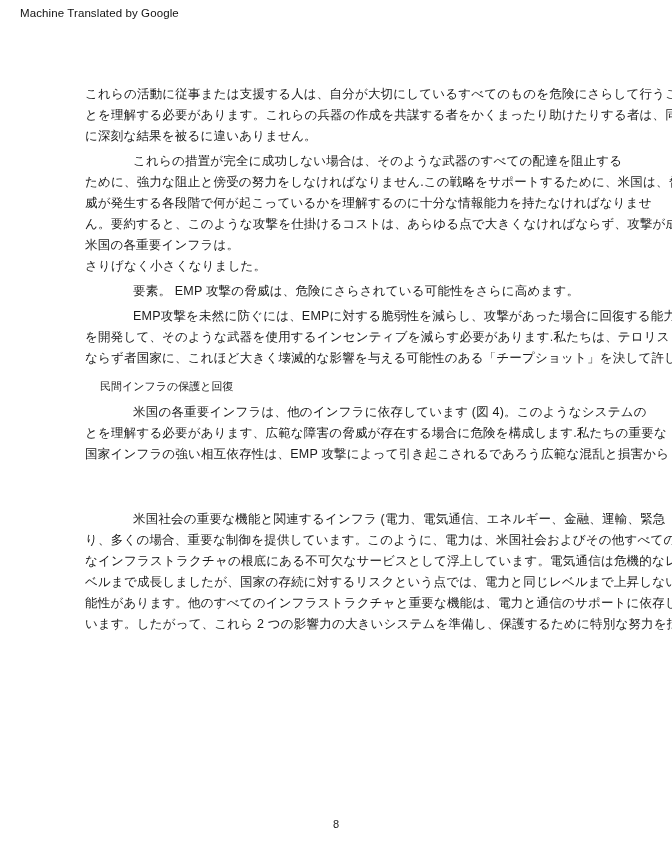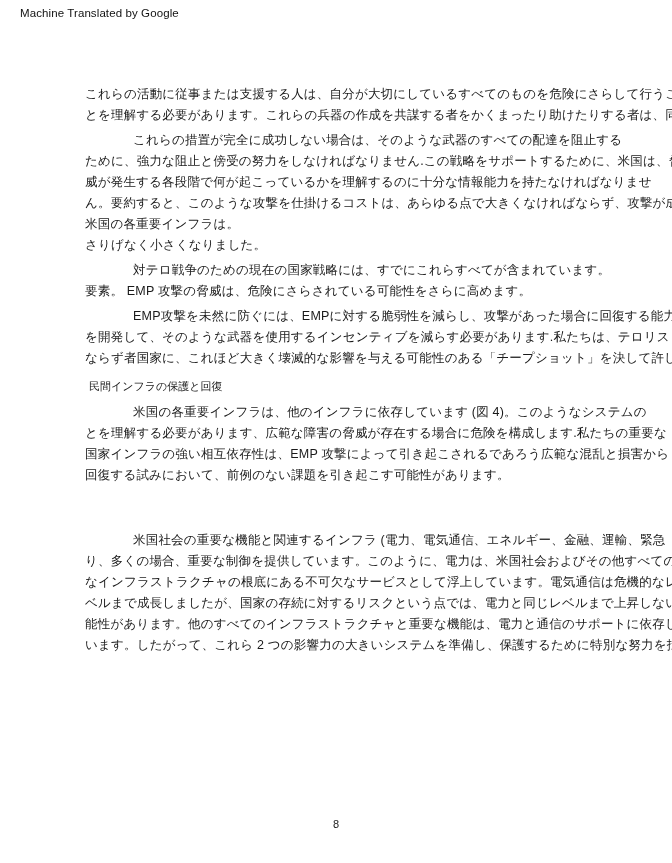--- a/index.html
+++ b/index.html
@@ -40,21 +40,21 @@
     line-height: 21px;
     height: 21px;
     letter-spacing: 0.2px;
   }
   .indent-first .line:first-child {
     padding-left: 48px;
   }
   .heading {
     font-size: 11px;
     line-height: 15px;
-    margin: 10px 0 8px 4px;
+    margin: 10px 0 8px 15px;
     color: #1a1a1a;
   }
   .para.big-gap {
     margin-top: 44px;
   }
   .page-number {
     position: absolute;
     top: 818px;
     left: 0;
     width: 100%;
@@ -66,46 +66,45 @@
 </head>
 <body>
 
 <div class="page">
   <div class="watermark">Machine Translated by Google</div>
 
   <div class="content">
     <div class="para">
         <div class="line">これらの活動に従事または支援する人は、自分が大切にしているすべてのものを危険にさらして行うこ</div>
         <div class="line">とを理解する必要があります。これらの兵器の作成を共謀する者をかくまったり助けたりする者は、同様</div>
+        <div class="line">に深刻な結果を被るに違いありません。</div>
       </div>
     <div class="para indent-first">
         <div class="line">これらの措置が完全に成功しない場合は、そのような武器のすべての配達を阻止する</div>
         <div class="line">ために、強力な阻止と傍受の努力をしなければなりません.この戦略をサポートするために、米国は、脅</div>
         <div class="line">威が発生する各段階で何が起こっているかを理解するのに十分な情報能力を持たなければなりませ</div>
         <div class="line">ん。要約すると、このような攻撃を仕掛けるコストは、あらゆる点で大きくなければならず、攻撃が成功</div>
         <div class="line">米国の各重要インフラは。</div>
         <div class="line">さりげなく小さくなりました。</div>
       </div>
     <div class="para indent-first">
-        <div class="line">対テロ戦争のための現在の国家戦略には、すでにこれらすべてが含まれています。</div>
         <div class="line">要素。 EMP 攻撃の脅威は、危険にさらされている可能性をさらに高めます。</div>
       </div>
     <div class="para indent-first">
         <div class="line">EMP攻撃を未然に防ぐには、EMPに対する脆弱性を減らし、攻撃があった場合に回復する能力</div>
         <div class="line">を開発して、そのような武器を使用するインセンティブを減らす必要があります.私たちは、テロリストや</div>
         <div class="line">ならず者国家に、これほど大きく壊滅的な影響を与える可能性のある「チープショット」を決して許し</div>
       </div>
 
     <div class="heading">民間インフラの保護と回復</div>
 
     <div class="para indent-first">
         <div class="line">米国の各重要インフラは、他のインフラに依存しています (図 4)。このようなシステムの</div>
         <div class="line">とを理解する必要があります、広範な障害の脅威が存在する場合に危険を構成します.私たちの重要な</div>
         <div class="line">国家インフラの強い相互依存性は、EMP 攻撃によって引き起こされるであろう広範な混乱と損害から</div>
-        <div class="line">回復する試みにおいて、前例のない課題を引き起こす可能性があります。</div>
       </div>
     <div class="para indent-first big-gap">
         <div class="line">米国社会の重要な機能と関連するインフラ (電力、電気通信、エネルギー、金融、運輸、緊急</div>
         <div class="line">り、多くの場合、重要な制御を提供しています。このように、電力は、米国社会およびその他すべての重要</div>
         <div class="line">なインフラストラクチャの根底にある不可欠なサービスとして浮上しています。電気通信は危機的なレ</div>
         <div class="line">ベルまで成長しましたが、国家の存続に対するリスクという点では、電力と同じレベルまで上昇しない可</div>
         <div class="line">能性があります。他のすべてのインフラストラクチャと重要な機能は、電力と通信のサポートに依存して</div>
         <div class="line">います。したがって、これら 2 つの影響力の大きいシステムを準備し、保護するために特別な努力を払う</div>
       </div>
   </div>

